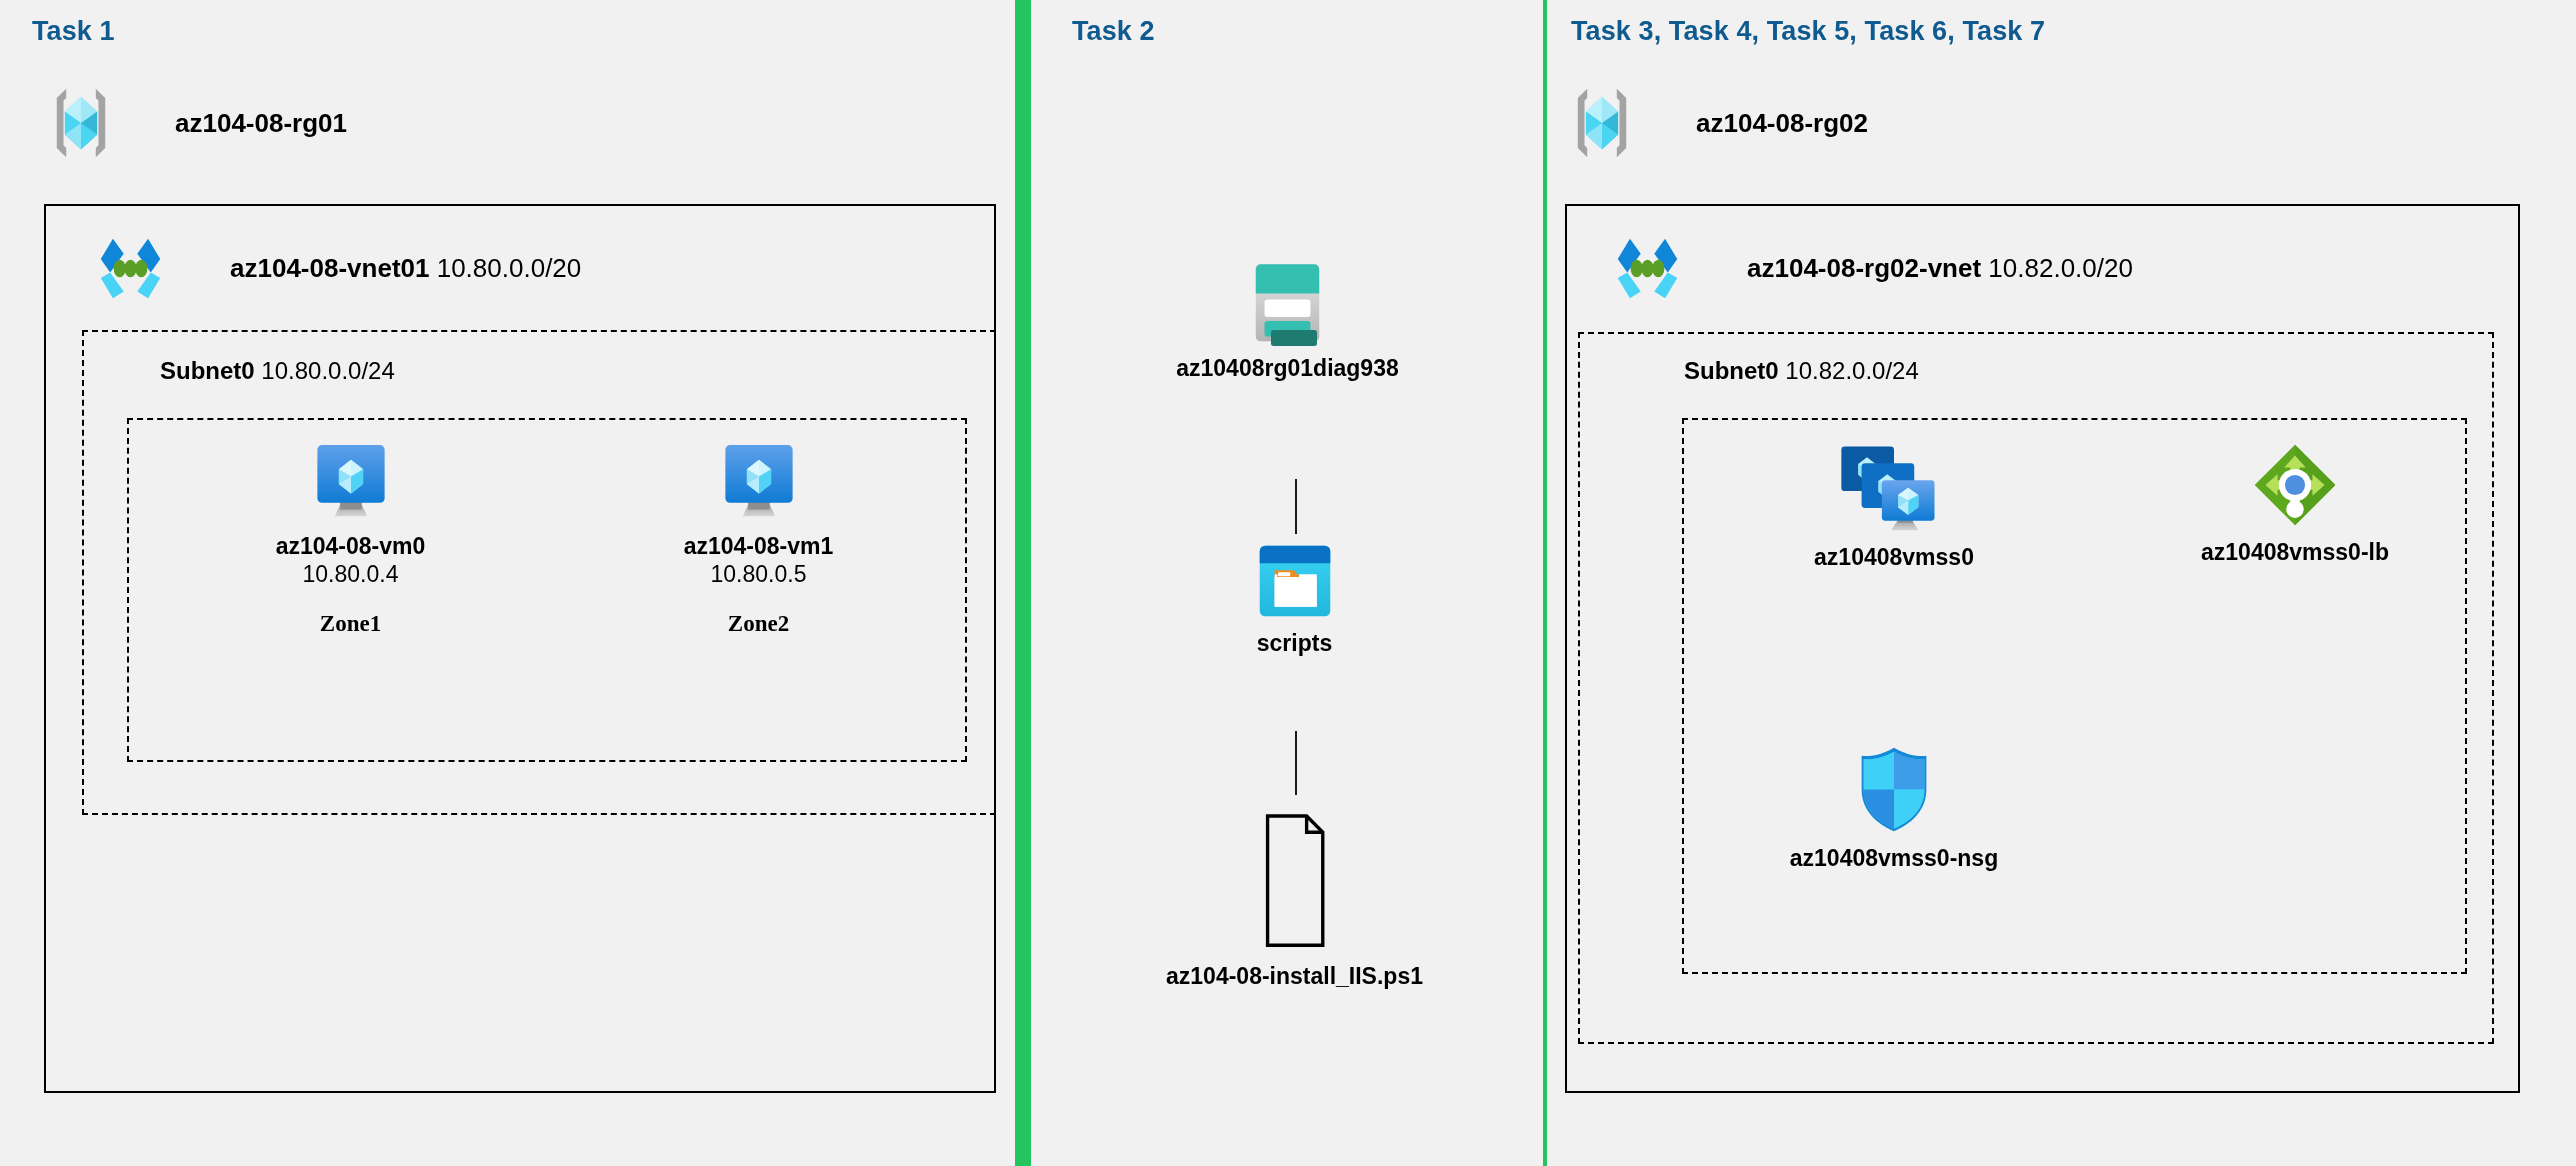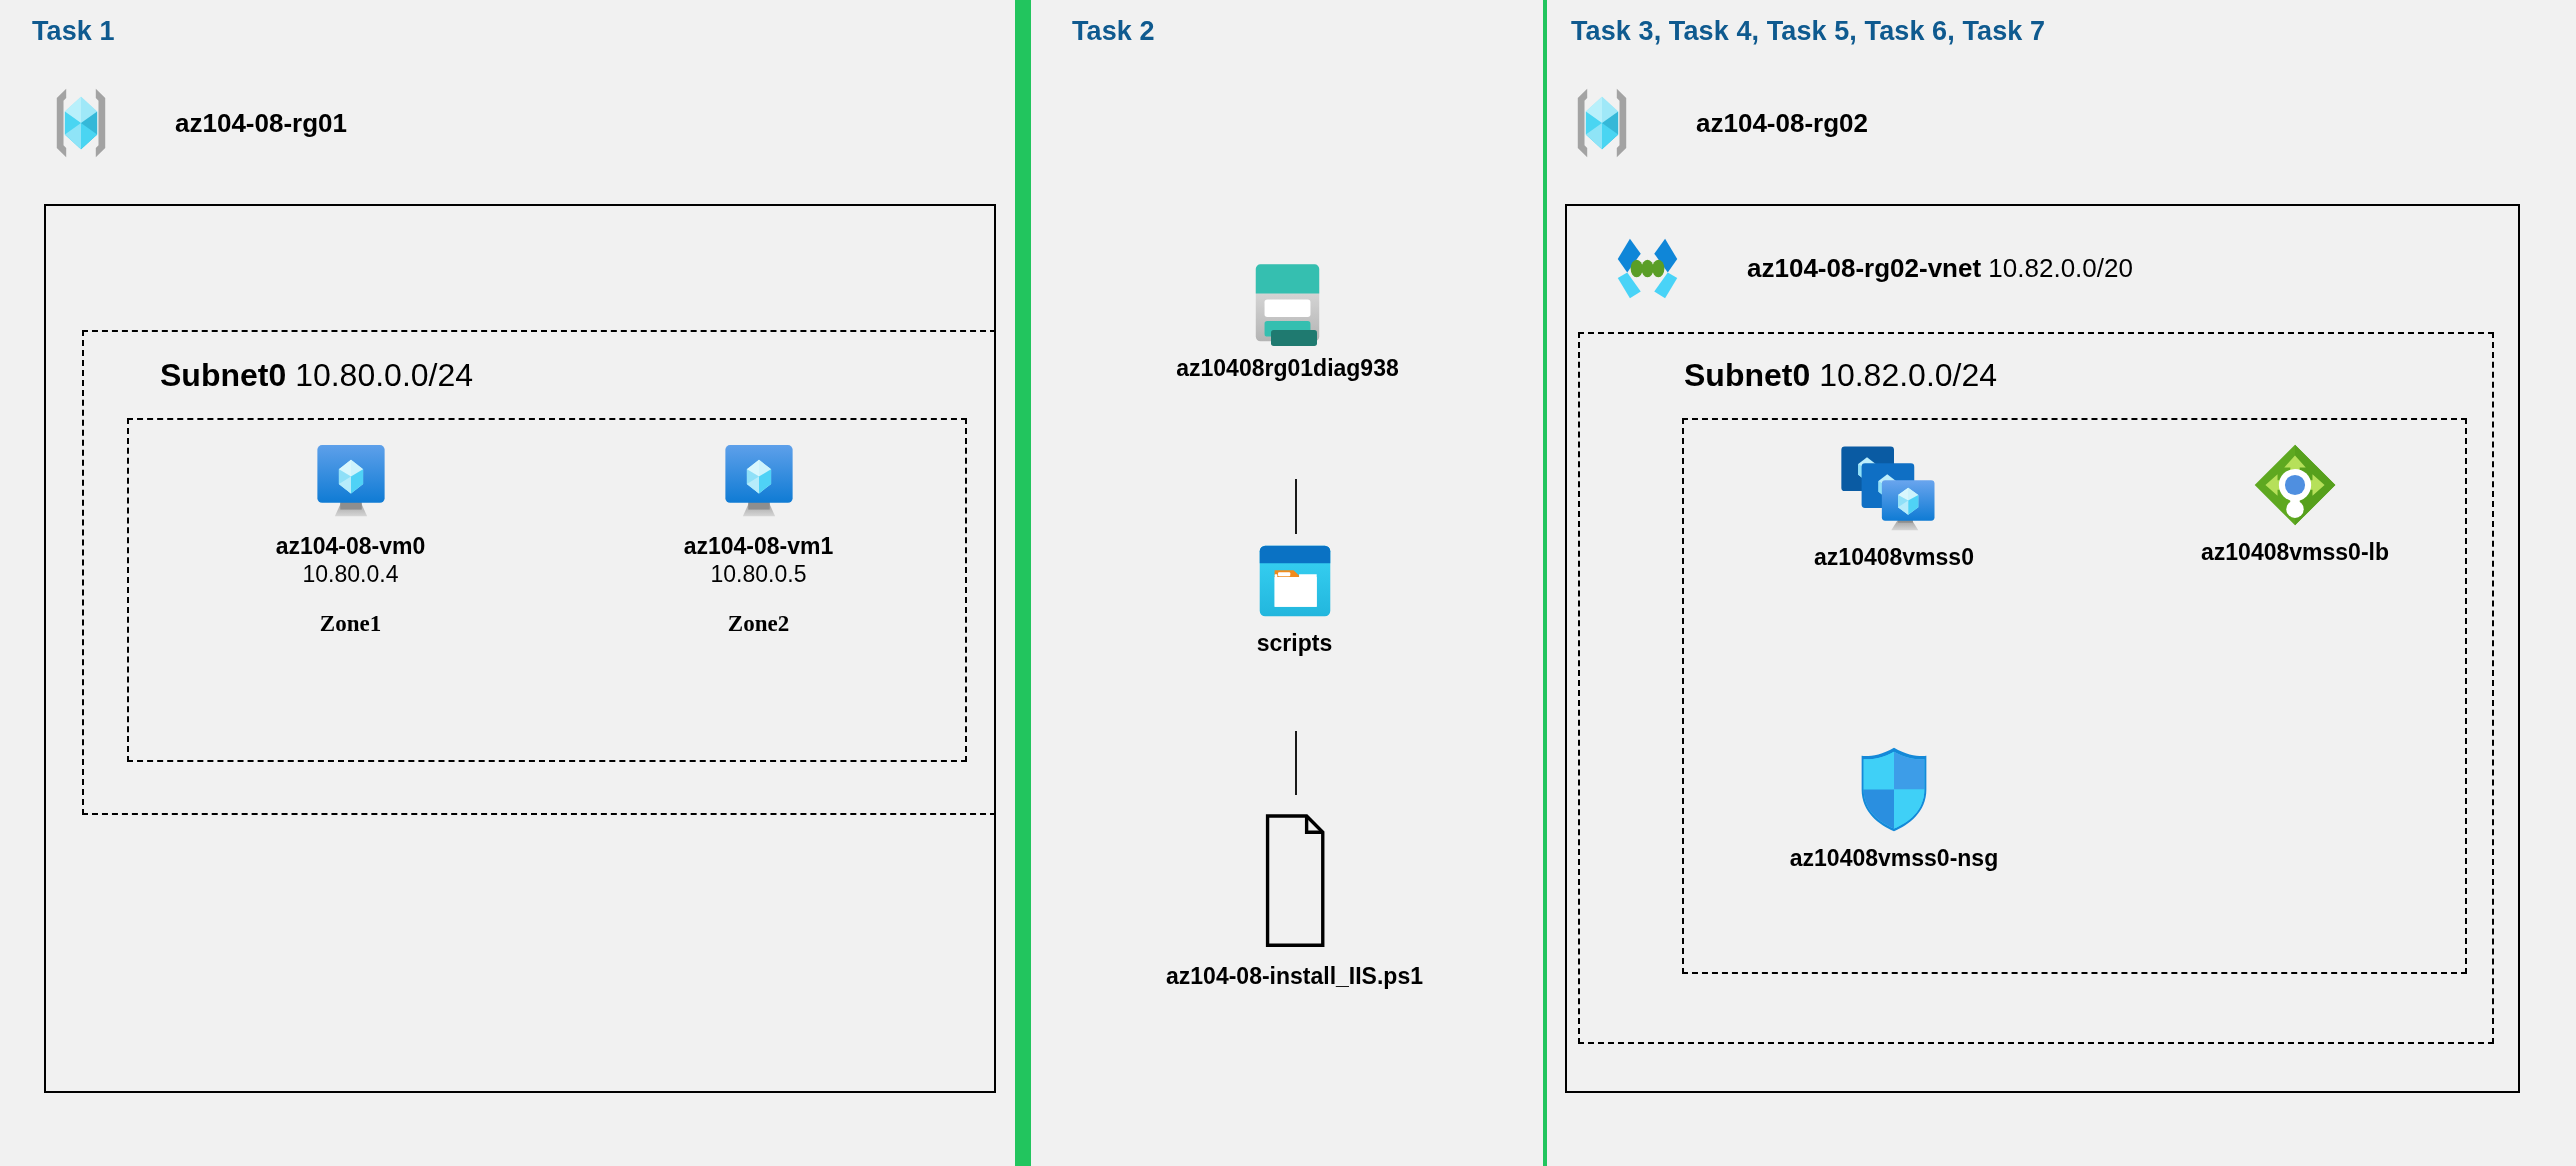--- a/index.html
+++ b/index.html
@@ -59,21 +59,21 @@
   .hdr-text {
     font-size: 26px;
     color: #000000;
     margin-left: 15px;
   }
   .hdr-text b { font-weight: bold; margin-left: 48px; }
   .hdr-text .cidr { font-weight: normal; }
 
   .subnet-label {
     position: absolute;
-    font-size: 32px;
+    font-size: 24px;
     color: #000;
     white-space: nowrap;
   }
   .subnet-label b { font-weight: bold; }
   .subnet-label span { font-weight: normal; }
 
   
   .node {
     position: absolute;
     display: flex;
@@ -139,20 +139,36 @@
         <path d="M70 72 L46 55 L46 94 Z" fill="#4ad5f2"></path>
       </svg>
     </span>
     <span class="hdr-text">
       <b>az104-08-rg01</b>
     </span>
   </div>
 
   <div class="vnet-box" style="left:44px; top:204px; width:952px; height:889px;"></div>
 
+  <div class="hdr" style="left:94px; top:236px;">
+    <span>
+      <svg width="73" height="65" viewBox="0 0 108 96">
+        <path d="M28 4 L44 26 L24 54 L10 34 Z" fill="#0f86d8"></path>
+        <path d="M24 54 L44 82 L28 92 L10 62 Z" fill="#49d3f7"></path>
+        <path d="M80 4 L64 26 L84 54 L98 34 Z" fill="#0f86d8"></path>
+        <path d="M84 54 L64 82 L80 92 L98 62 Z" fill="#49d3f7"></path>
+        <ellipse cx="38" cy="48" rx="9" ry="13" fill="#5a9e27"></ellipse>
+        <ellipse cx="54" cy="48" rx="9" ry="13" fill="#5a9e27"></ellipse>
+        <ellipse cx="70" cy="48" rx="9" ry="13" fill="#5a9e27"></ellipse>
+      </svg>
+    </span>
+    <span class="hdr-text">
+      <b>az104-08-vnet01</b> <span class="cidr">10.80.0.0/20</span>
+    </span>
+  </div>
 
   <div class="dashed-box" style="left:82px; top:330px; width:914px; height:485px;"></div>
   <div class="subnet-label" style="left:160px; top:357px;">
     <b>Subnet0</b> <span>10.80.0.0/24</span>
   </div>
 
   <div class="dashed-box" style="left:127px; top:418px; width:840px; height:344px;"></div>
 
   <div class="node" style="left:229px; top:442px; width:243px;">
     <span>

